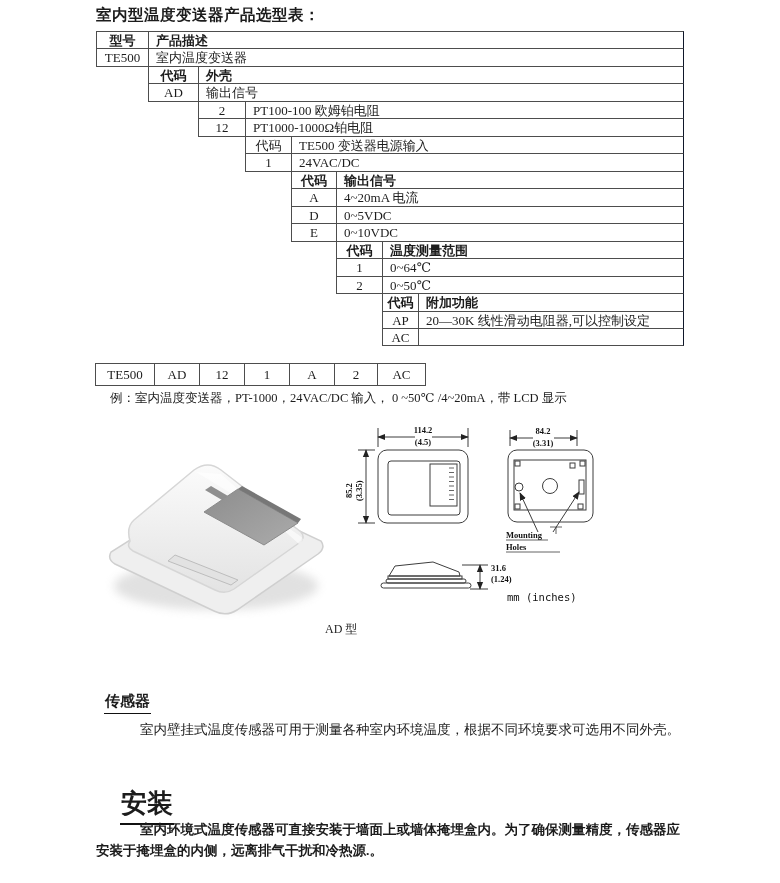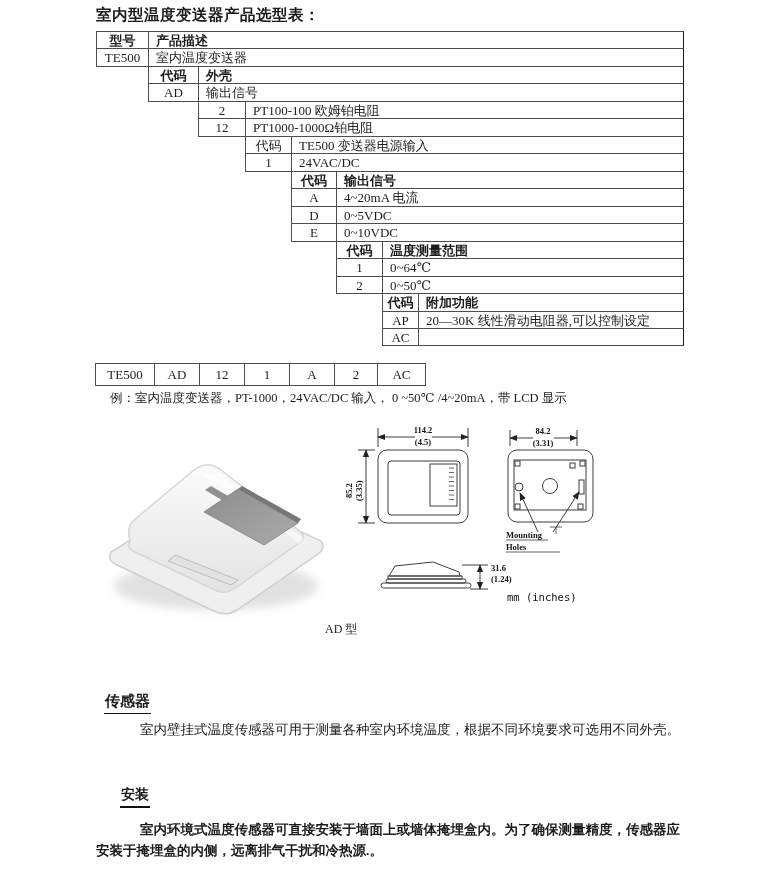--- a/index.html
+++ b/index.html
@@ -50,21 +50,21 @@
   
   #art{left:0; top:0; width:780px; height:883px; pointer-events:none;}
   .dimtxt{font-family:"Liberation Serif","DejaVu Serif",serif; font-size:8.5px; font-weight:bold; fill:#111;}
   .monotxt{font-family:"DejaVu Sans Mono","Liberation Mono",monospace; font-size:10.5px; fill:#111;}
   #ad-caption{left:325px; top:621px; font-size:12px;}
   
   .sec-head{
     font-weight:bold; border-bottom:1.5px solid #111; padding:0 1px 2px 1px;
   }
   #sensor-head{left:104px; top:692px; font-size:15px;}
-  #install-head{left:120px; top:786px; font-size:14px; border-bottom-width:2px;}
+  #install-head{left:120px; top:786px; font-size:26px; border-bottom-width:2px;}
   .para{
     left:96px; width:585px; font-size:13.5px; line-height:21px;
     text-indent:44px; text-align:left; letter-spacing:0;
   }
   #sensor-para{top:719px;}
   #install-para{top:819px;font-weight:bold;}
 </style>
 </head>
 <body>
 

